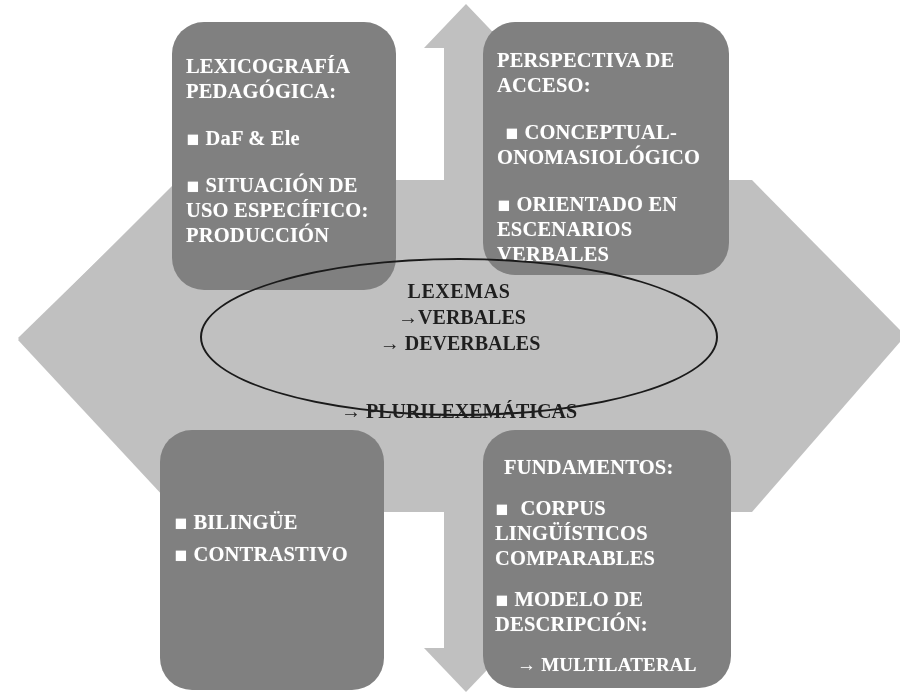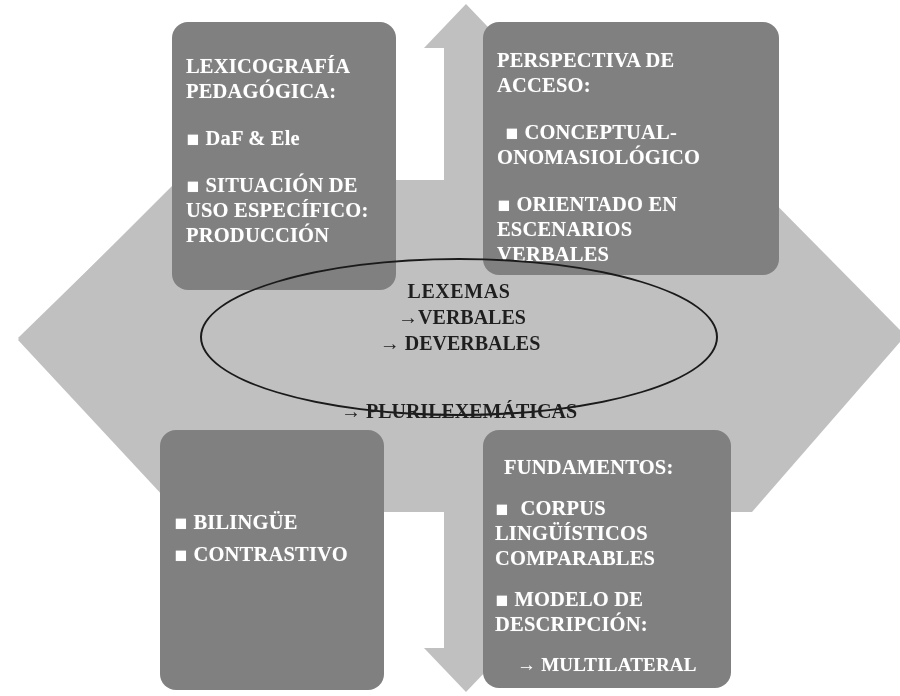--- a/index.html
+++ b/index.html
@@ -23,21 +23,21 @@
     top: 0;
     width: 900px;
     height: 696px;
     pointer-events: none;
   }
 
   
   .node-box {
     position: absolute;
     background: #808080;
-    border-radius: 16px;
+    border-radius: 32px;
     box-sizing: border-box;
     color: #ffffff;
     font-weight: bold;
     letter-spacing: 0.2px;
     text-shadow: 0 0 1px rgba(255,255,255,0.35);
   }
   .node-inner {
     position: absolute;
     left: 0; right: 0;
   }
@@ -60,21 +60,21 @@
     left: 172px;
     top: 22px;
     width: 224px;
     height: 268px;
   }
   #box-top-left .node-inner { top: 32px; left: 14px; }
 
   #box-top-right {
     left: 483px;
     top: 22px;
-    width: 296px;
+    width: 246px;
     height: 253px;
   }
   #box-top-right .node-inner { top: 26px; left: 14px; }
 
   #box-bottom-left {
     left: 160px;
     top: 430px;
     width: 224px;
     height: 260px;
   }

